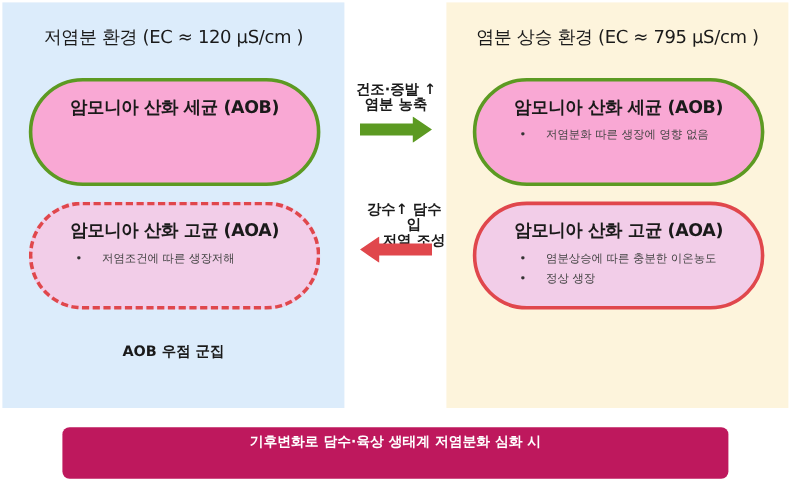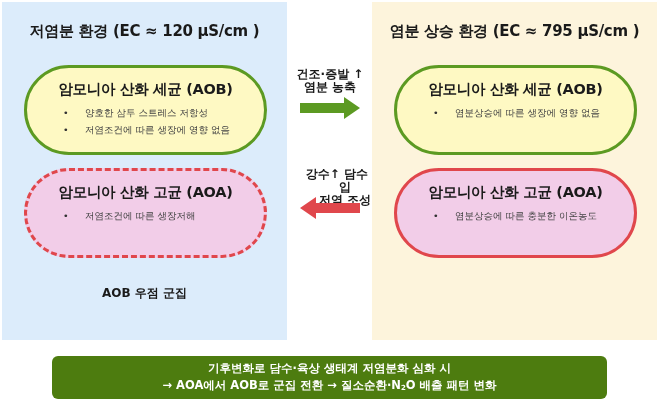--- a/index.html
+++ b/index.html
@@ -4,55 +4,51 @@
 <style>
   * { box-sizing: border-box; margin: 0; padding: 0; }
   html, body { width: 660px; height: 401px; background: #ffffff; overflow: hidden; }
   body { position: relative; font-family: "DejaVu Sans", "Liberation Sans", sans-serif; color: #1a1a1a; }
 
   .panel { position: absolute; top: 2px; height: 338px; width: 285px; }
   .panel-left { left: 2px; background: #dcecfb; }
   .panel-right { left: 372px; background: #fdf4dc; }
 
   .panel-title { position: absolute; top: 20px; left: 0; width: 100%; text-align: center;
-    font-size: 15px; font-weight: bold; letter-spacing: -0.3px; }
+    font-size: 15px; font-weight: normal; letter-spacing: -0.3px; }
 
   .pill { position: absolute; left: 22px; width: 243px; height: 90px; border-radius: 45px; padding-top: 12px; }
-  .pill-aob { top: 63px; background: #fef9c3; border: 3px solid #5c9a22; }
+  .pill-aob { top: 63px; background: #f9a8d4; border: 3px solid #5c9a22; }
   .pill-aoa-dashed { top: 166px; background: #f2cde8; border: 3px dashed #e0474c; }
   .pill-aoa-solid { top: 166px; background: #f2cde8; border: 3px solid #e0474c; }
 
   .pill-title { text-align: center; font-size: 14.5px; font-weight: bold; margin-bottom: 5px; letter-spacing: -0.3px; }
   .pill ul { list-style: none; padding-left: 34px; }
   .pill li { font-size: 9.5px; color: #444; line-height: 17px; position: relative; padding-left: 24px; }
   .pill li::before { content: "•"; position: absolute; left: 2px; top: 0; color: #333; }
 
   .summary { position: absolute; top: 282px; width: 100%; text-align: center; font-size: 12px;
     font-weight: bold; line-height: 18px; }
 
   .arrow-label { position: absolute; text-align: center; font-size: 12px; font-weight: bold; line-height: 13px; width: 90px; }
   .arrow { position: absolute; }
 
   .bottom-box { position: absolute; left: 52px; top: 356px; width: 555px; height: 43px;
-    background: #4d7c0f; border-radius: 6px; color: #ffffff; text-align: center;
+    background: #be185d; border-radius: 6px; color: #ffffff; text-align: center;
     font-size: 11.5px; font-weight: bold; line-height: 17px; padding-top: 4px; }
   sub { font-size: 7px; vertical-align: -1px; }
 </style>
 </head>
 <body>
 
 <div class="panel panel-left">
   <div class="panel-title">저염분 환경 (EC ≈ 120 µS/cm )</div>
 
   <div class="pill pill-aob">
     <div class="pill-title">암모니아 산화 세균 (AOB)</div>
-    <ul>
-      <li>양호한 삼투 스트레스 저항성</li>
-      <li>저염조건에 따른 생장에 영향 없음</li>
-    </ul>
   </div>
 
   <div class="pill pill-aoa-dashed">
     <div class="pill-title">암모니아 산화 고균 (AOA)</div>
     <ul>
       <li>저염조건에 따른 생장저해</li>
     </ul>
   </div>
 
   <div class="summary">
@@ -75,29 +71,29 @@
 <svg class="arrow" style="left:300px; top:197px;" width="60" height="22" viewBox="0 0 60 22">
   <polygon points="60,6 16,6 16,0 0,11 16,22 16,16 60,16" fill="#e0474c"></polygon>
 </svg>
 
 <div class="panel panel-right">
   <div class="panel-title">염분 상승 환경 (EC ≈ 795 µS/cm )</div>
 
   <div class="pill pill-aob">
     <div class="pill-title">암모니아 산화 세균 (AOB)</div>
     <ul>
-      <li>염분상승에 따른 생장에 영향 없음</li>
+      <li>저염분화 따른 생장에 영향 없음</li>
     </ul>
   </div>
 
   <div class="pill pill-aoa-solid">
     <div class="pill-title">암모니아 산화 고균 (AOA)</div>
     <ul>
       <li>염분상승에 따른 충분한 이온농도</li>
+      <li>정상 생장</li>
     </ul>
   </div>
 
 </div>
 
 <div class="bottom-box">
   <div>기후변화로 담수·육상 생태계 저염분화 심화 시</div>
-  <div><span>→ AOA에서 AOB로 군집 전환 → 질소순환·N</span><sub>2</sub><span>O 배출 패턴 변화</span></div>
 </div>
 
 </body></html>

